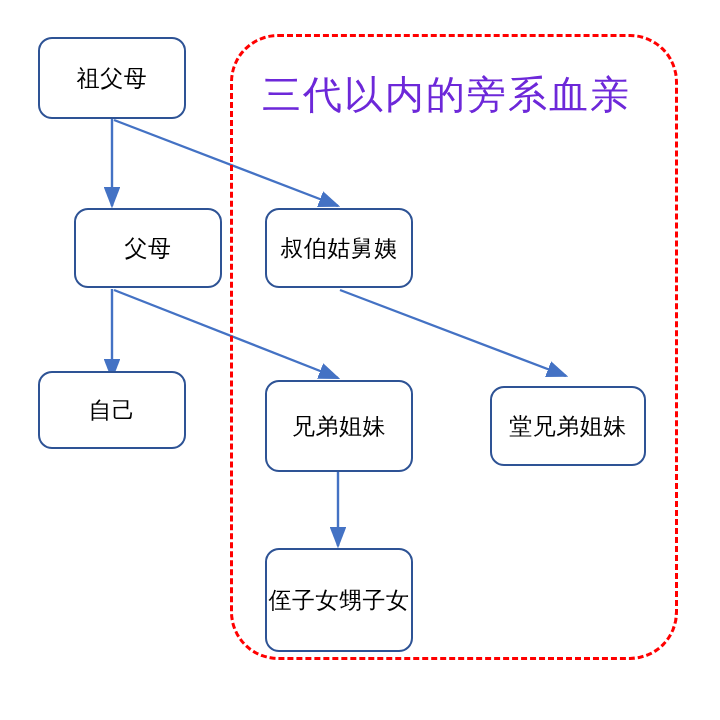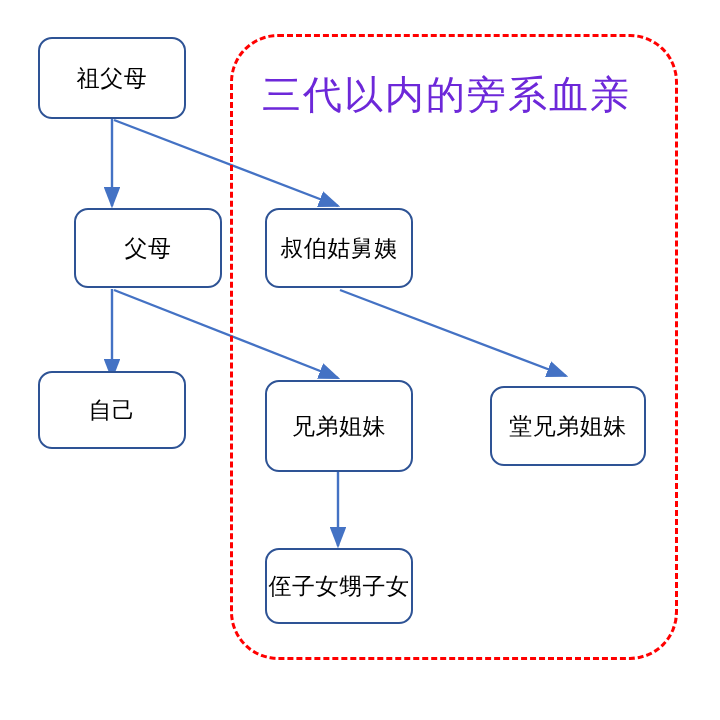--- a/index.html
+++ b/index.html
@@ -103,18 +103,18 @@
   </div>
 
   <div class="node" style="left: 265px; top: 380px; width: 148px; height: 92px; border-color: rgb(46, 83, 149);">
     <span class="line1">兄弟姐妹</span>
   </div>
 
   <div class="node" style="left: 490px; top: 378px; width: 156px; height: 80px; border-color: rgb(46, 83, 149); margin-top: 8px;">
     <span class="line1">堂兄弟姐妹</span>
   </div>
 
-  <div class="node" style="left: 265px; top: 548px; width: 148px; height: 76px; border-color: rgb(46, 83, 149);">
+  <div class="node" style="left: 265px; top: 548px; width: 148px; height: 104px; border-color: rgb(46, 83, 149);">
     <span class="line1">侄子女</span>
     <span class="line2">甥子女</span>
   </div>
 
 </div>
 
 </body></html>

